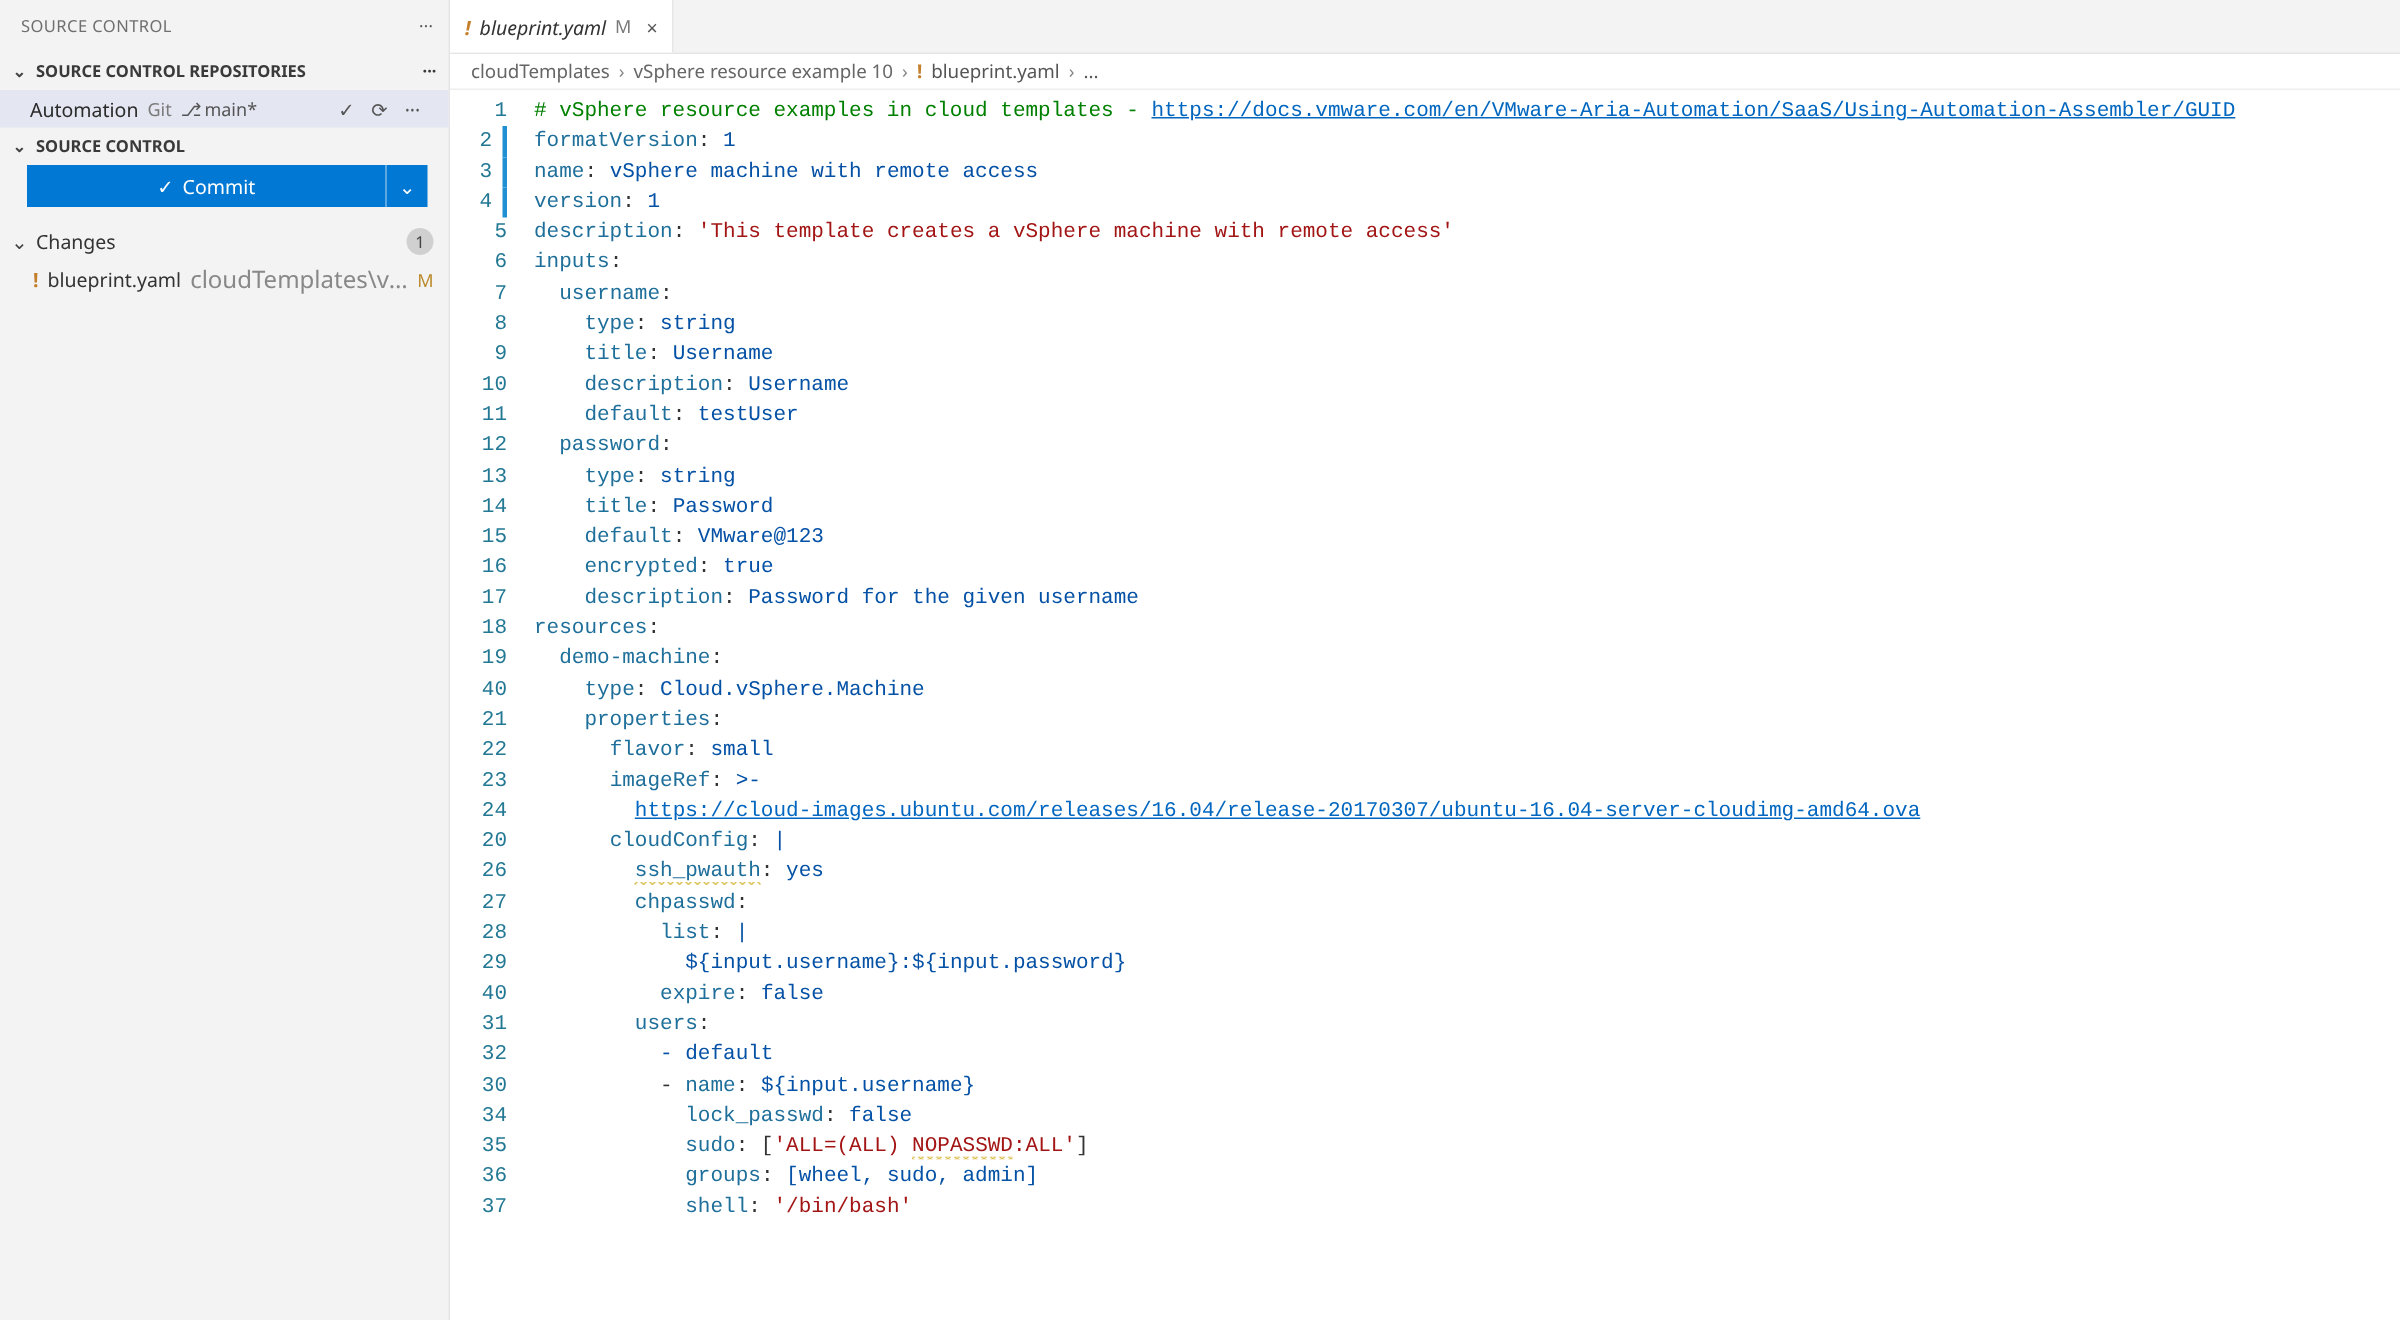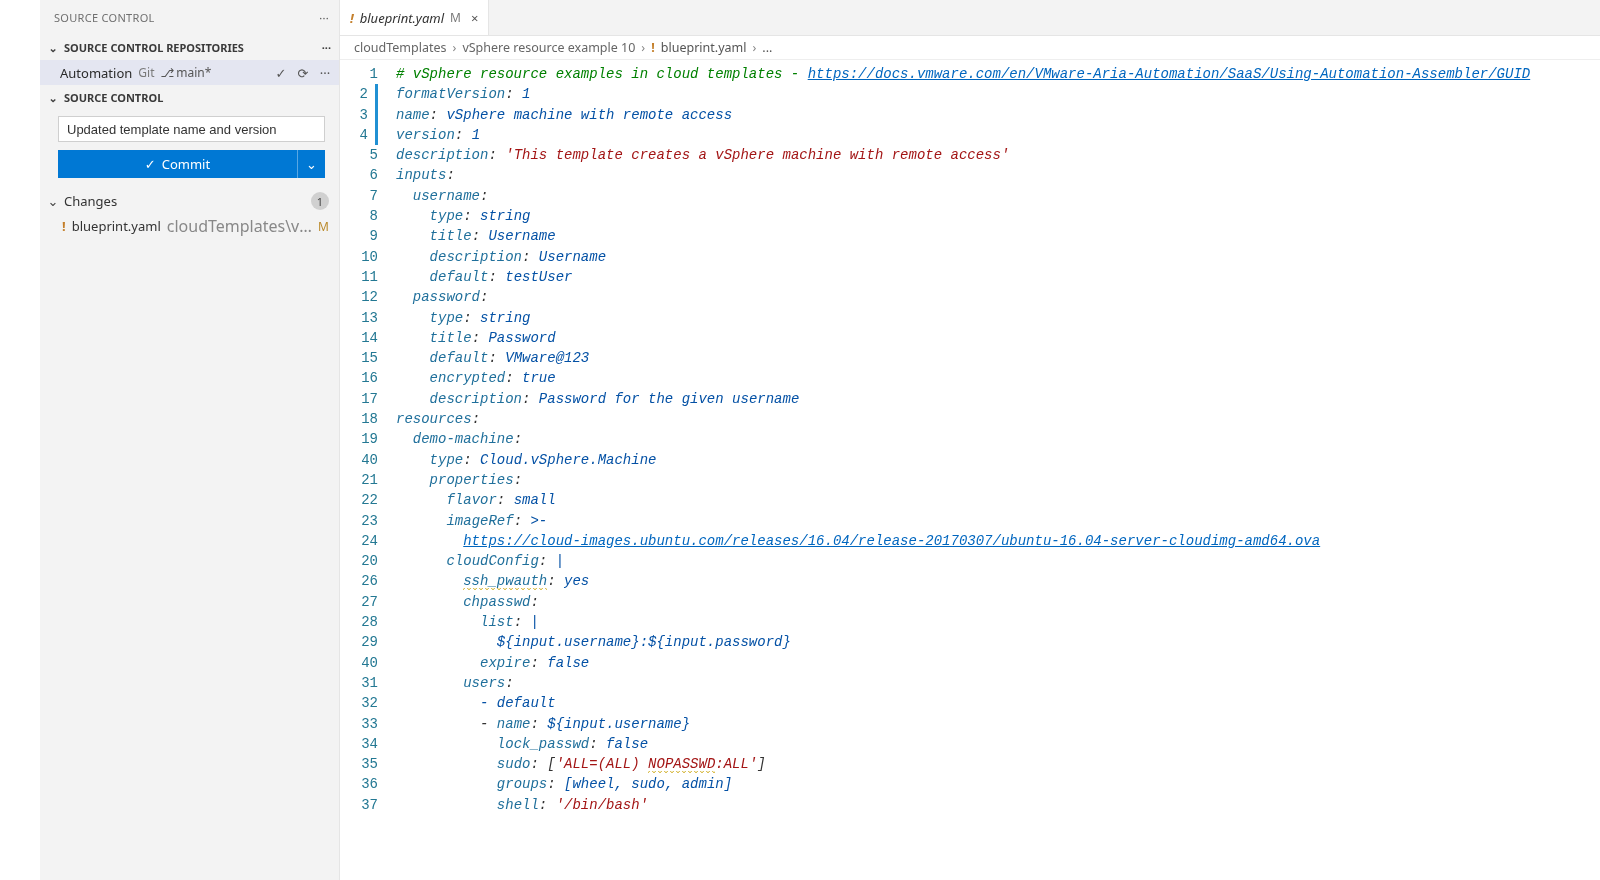--- a/index.html
+++ b/index.html
@@ -13,21 +13,20 @@
     width: 1600px;
     overflow: hidden;
   }
   
   .sidebar {
     width: 300px;
     background: #f3f3f3;
     border-right: 1px solid #e5e5e5;
     display: flex;
     flex-direction: column;
-    margin-left: 40px;
   }
   .panel-title {
     display: flex;
     align-items: center;
     justify-content: space-between;
     height: 35px;
     padding: 0 10px 0 14px;
     font-size: 11px;
     letter-spacing: .3px;
     color: #6f6f6f;
@@ -42,21 +41,21 @@
     font-weight: 700;
     color: #3a3a3a;
     gap: 4px;
   }
   .section-header .chev { width: 14px; text-align: center; color:#424242;}
   .section-header .grow { flex: 1; }
   .repo-row {
     display: flex;
     align-items: center;
     height: 25px;
-    padding: 0 6px 0 20px;
+    padding: 0 16px 0 20px;
     background: #e4e6f1;
     gap: 6px;
     font-size: 13px;
   }
   .repo-row .repo-name { color: #2b2b2b; }
   .repo-row .git-label { color: #7a7a7a; font-size: 12px; }
   .repo-row .branch { color:#555; font-size:12px; display:flex; align-items:center; gap:2px;}
   .repo-row .grow { flex:1; }
   .repo-row .ic { color:#555; width:16px; text-align:center; cursor:pointer; }
   .commit-box {
@@ -148,21 +147,20 @@
   }
   .gutter {
     width:48px; text-align:right; padding:4px 10px 0 0;
     color:#237893; user-select:none; background:#fff;
   }
   .gutter div { height:20.3px; line-height:20.3px; }
   .gutter .modline { border-right:3px solid #2090d3; padding-right:7px;}
   .code {
     flex:1; padding:4px 0 18px 8px; white-space:pre; overflow:hidden;
     color:#333;
-    font-style:italic;
   }
   .code div { height:20.3px; line-height:20.3px; }
   .tk-key { color:#1f6f9b; }      
   .tk-val { color:#0451a5; }      
   .tk-str { color:#a31515; }
   .tk-cmt { color:#008000; }      
   .tk-url { color:#0066bf; text-decoration: underline; }
   .squig {
     background-image: linear-gradient(45deg, transparent 65%, #c9a100 80%, transparent 90%),
                       linear-gradient(-45deg, transparent 65%, #c9a100 80%, transparent 90%);
@@ -201,23 +199,20 @@
     <span class="ic">✓</span>
     <span class="ic">⟳</span>
     <span class="ic">···</span>
   </div>
 
   <div class="section-header">
     <span class="chev">⌄</span>
     <span>SOURCE CONTROL</span>
   </div>
 
-  <div class="commit-box">
-    <input type="text" value="Updated template name and version" style="">
-  </div>
 
   <div class="commit-btn-row">
     <div class="commit-btn">
       <span>✓</span>
       <span>Commit</span>
     </div>
     <div class="commit-caret">
       <span>⌄</span>
     </div>
   </div>
@@ -286,21 +281,21 @@
         <div>23</div>
         <div>24</div>
         <div>20</div>
         <div>26</div>
         <div>27</div>
         <div>28</div>
         <div>29</div>
         <div>40</div>
         <div>31</div>
         <div>32</div>
-        <div>33</div>
+        <div>30</div>
         <div>34</div>
         <div>35</div>
         <div>36</div>
         <div>37</div>
       </div>
     <div class="code" id="code"><div><span class="tk-cmt"># vSphere resource examples in cloud templates - </span><a class="tk-url tk-cmt" href="#">https://docs.vmware.com/en/VMware-Aria-Automation/SaaS/Using-Automation-Assembler/GUID</a></div><div><span class="tk-key">formatVersion</span>: <span class="tk-val">1</span></div><div><span class="tk-key">name</span>: <span class="tk-val">vSphere machine with remote access</span></div><div><span class="tk-key">version</span>: <span class="tk-val">1</span></div><div><span class="tk-key">description</span>: <span class="tk-str">'This template creates a vSphere machine with remote access'</span></div><div><span class="tk-key">inputs</span>:</div><div>  <span class="tk-key">username</span>:</div><div>    <span class="tk-key">type</span>: <span class="tk-val">string</span></div><div>    <span class="tk-key">title</span>: <span class="tk-val">Username</span></div><div>    <span class="tk-key">description</span>: <span class="tk-val">Username</span></div><div>    <span class="tk-key">default</span>: <span class="tk-val">testUser</span></div><div>  <span class="tk-key">password</span>:</div><div>    <span class="tk-key">type</span>: <span class="tk-val">string</span></div><div>    <span class="tk-key">title</span>: <span class="tk-val">Password</span></div><div>    <span class="tk-key">default</span>: <span class="tk-val">VMware@123</span></div><div>    <span class="tk-key">encrypted</span>: <span class="tk-val">true</span></div><div>    <span class="tk-key">description</span>: <span class="tk-val">Password for the given username</span></div><div><span class="tk-key">resources</span>:</div><div>  <span class="tk-key">demo-machine</span>:</div><div>    <span class="tk-key">type</span>: <span class="tk-val">Cloud.vSphere.Machine</span></div><div>    <span class="tk-key">properties</span>:</div><div>      <span class="tk-key">flavor</span>: <span class="tk-val">small</span></div><div>      <span class="tk-key">imageRef</span>: <span class="tk-val">&gt;-</span></div><div>        <a class="tk-url" href="#">https://cloud-images.ubuntu.com/releases/16.04/release-20170307/ubuntu-16.04-server-cloudimg-amd64.ova</a></div><div>      <span class="tk-key">cloudConfig</span>: <span class="tk-val">|</span></div><div>        <span class="tk-key squig">ssh_pwauth</span>: <span class="tk-val">yes</span></div><div>        <span class="tk-key">chpasswd</span>:</div><div>          <span class="tk-key">list</span>: <span class="tk-val">|</span></div><div>            <span class="tk-val">${input.username}:${input.password}</span></div><div>          <span class="tk-key">expire</span>: <span class="tk-val">false</span></div><div>        <span class="tk-key">users</span>:</div><div>          <span class="tk-val">- default</span></div><div>          - <span class="tk-key">name</span>: <span class="tk-val">${input.username}</span></div><div>            <span class="tk-key">lock_passwd</span>: <span class="tk-val">false</span></div><div>            <span class="tk-key">sudo</span>: [<span class="tk-str">'ALL=(ALL) </span><span class="tk-str squig">NOPASSWD</span><span class="tk-str">:ALL'</span>]</div><div>            <span class="tk-key">groups</span>: <span class="tk-val">[wheel, sudo, admin]</span></div><div>            <span class="tk-key">shell</span>: <span class="tk-str">'/bin/bash'</span></div></div>
   </div>
 
 </div>
 

